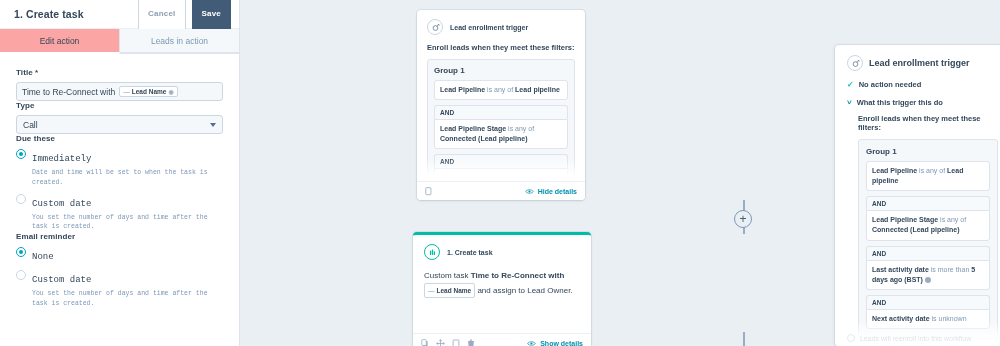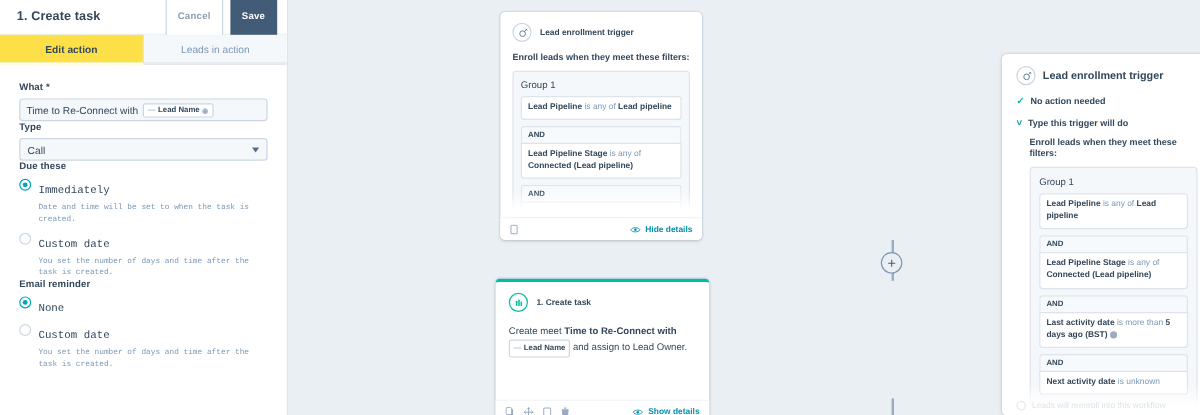--- a/index.html
+++ b/index.html
@@ -37,21 +37,21 @@
   }
   .btn-save {
     background: #425b76; color: #ffffff; border: 1px solid #425b76;
   }
   .tabs { display: flex; height: 25px; border-bottom: 1px solid #dfe3eb; }
   .tab {
     flex: 1; display: flex; align-items: center; justify-content: center;
     font-size: 8.5px; cursor: pointer;
   }
   .tab.active {
-    background: #fde047; color: #33475b; font-weight: bold;
+    background: #fca5a5; color: #33475b; font-weight: normal;
     border-bottom: 2px solid #ffffff; margin-bottom: -1px;
     border-right: 1px solid #dfe3eb;
   }
   .tab.inactive {
     background: #f5f8fa; color: #7c98b6; border-bottom: 1px solid #dfe3eb;
   }
   .lp-body { padding: 14px 16px 0 16px; }
   .field-label {
     font-size: 8px; font-weight: bold; color: #33475b;
     margin-bottom: 5px; letter-spacing: .1px;
@@ -129,21 +129,21 @@
   .circ-icon.teal { border-color: #00bda5; }
   .card-head-label { font-size: 7px; color: #33475b; font-weight: bold; }
   .card-sub {
     font-size: 7.5px; color: #33475b; font-weight: bold; margin-top: 8px;
   }
   .filters-box {
     margin-top: 7px; background: #f5f8fa; border: 1px solid #dfe3eb;
     border-radius: 3px; padding: 6px 6px 2px 6px;
   }
   .group-title {
-    font-size: 8px; font-weight: normal; color: #33475b; margin-bottom: 5px;
+    font-size: 8px; font-weight: bold; color: #33475b; margin-bottom: 5px;
   }
   .filter-row {
     background: #fff; border: 1px solid #dfe3eb; border-radius: 3px;
     padding: 4px 5px; font-size: 7px; color: #7c98b6; line-height: 1.45;
     margin-bottom: 5px;
   }
   .filter-row b { color: #33475b; font-weight: bold; }
   .and-row {
     background: #f7fafc; border: 1px solid #dfe3eb; border-bottom: none;
     border-radius: 3px 3px 0 0; padding: 3px 5px;
@@ -238,21 +238,21 @@
       <div class="btn btn-save">Save</div>
     </div>
 
     <div class="tabs">
       <div class="tab active">Edit action</div>
       <div class="tab inactive">Leads in action</div>
     </div>
 
     <div class="lp-body">
 
-      <div class="field-label">What *</div>
+      <div class="field-label">Title *</div>
       <div class="text-input">
         <span>Time to Re-Connect with</span>
         <span class="token-chip">
           <span class="chip-dash">—</span>
           <span>Lead Name</span>
           <span class="chip-x">◉</span>
         </span>
       </div>
 
       <div class="group-block">
@@ -372,21 +372,21 @@
             <svg width="9" height="9" viewBox="0 0 14 14">
               <rect x="3" y="4" width="2" height="7" rx=".8" fill="#00bda5"></rect>
               <rect x="6" y="2.5" width="2" height="8.5" rx=".8" fill="#00bda5"></rect>
               <rect x="9" y="5" width="2" height="6" rx=".8" fill="#00bda5"></rect>
             </svg>
           </span>
           <span class="card-head-label">1. Create task</span>
         </div>
 
         <div class="task-desc">
-          <span>Create meet </span><b>Time to Re-Connect with</b><br>
+          <span>Custom task </span><b>Time to Re-Connect with</b><br>
           <span class="token-chip">
             <span class="chip-dash">—</span>
             <span>Lead Name</span>
           </span><span> and assign to Lead Owner.</span>
         </div>
       </div>
 
       <div class="card-footer">
         <div class="footer-icons">
           <span>
@@ -438,21 +438,21 @@
           <span class="rp-title">Lead enrollment trigger</span>
         </div>
 
         <div class="rp-status">
           <span class="check-glyph">✓</span>
           <span>No action needed</span>
         </div>
 
         <div class="rp-status">
           <span class="chev-glyph">˅</span>
-          <span>Type this trigger will do</span>
+          <span>What this trigger this do</span>
         </div>
 
         <div class="rp-subtext">Enroll leads when they meet these filters:</div>
 
         <div class="rp-filters">
           <div class="group-title">Group 1</div>
 
           <div class="filter-row">
             <b>Lead Pipeline</b><span> is any of </span><b>Lead pipeline</b>
           </div>

